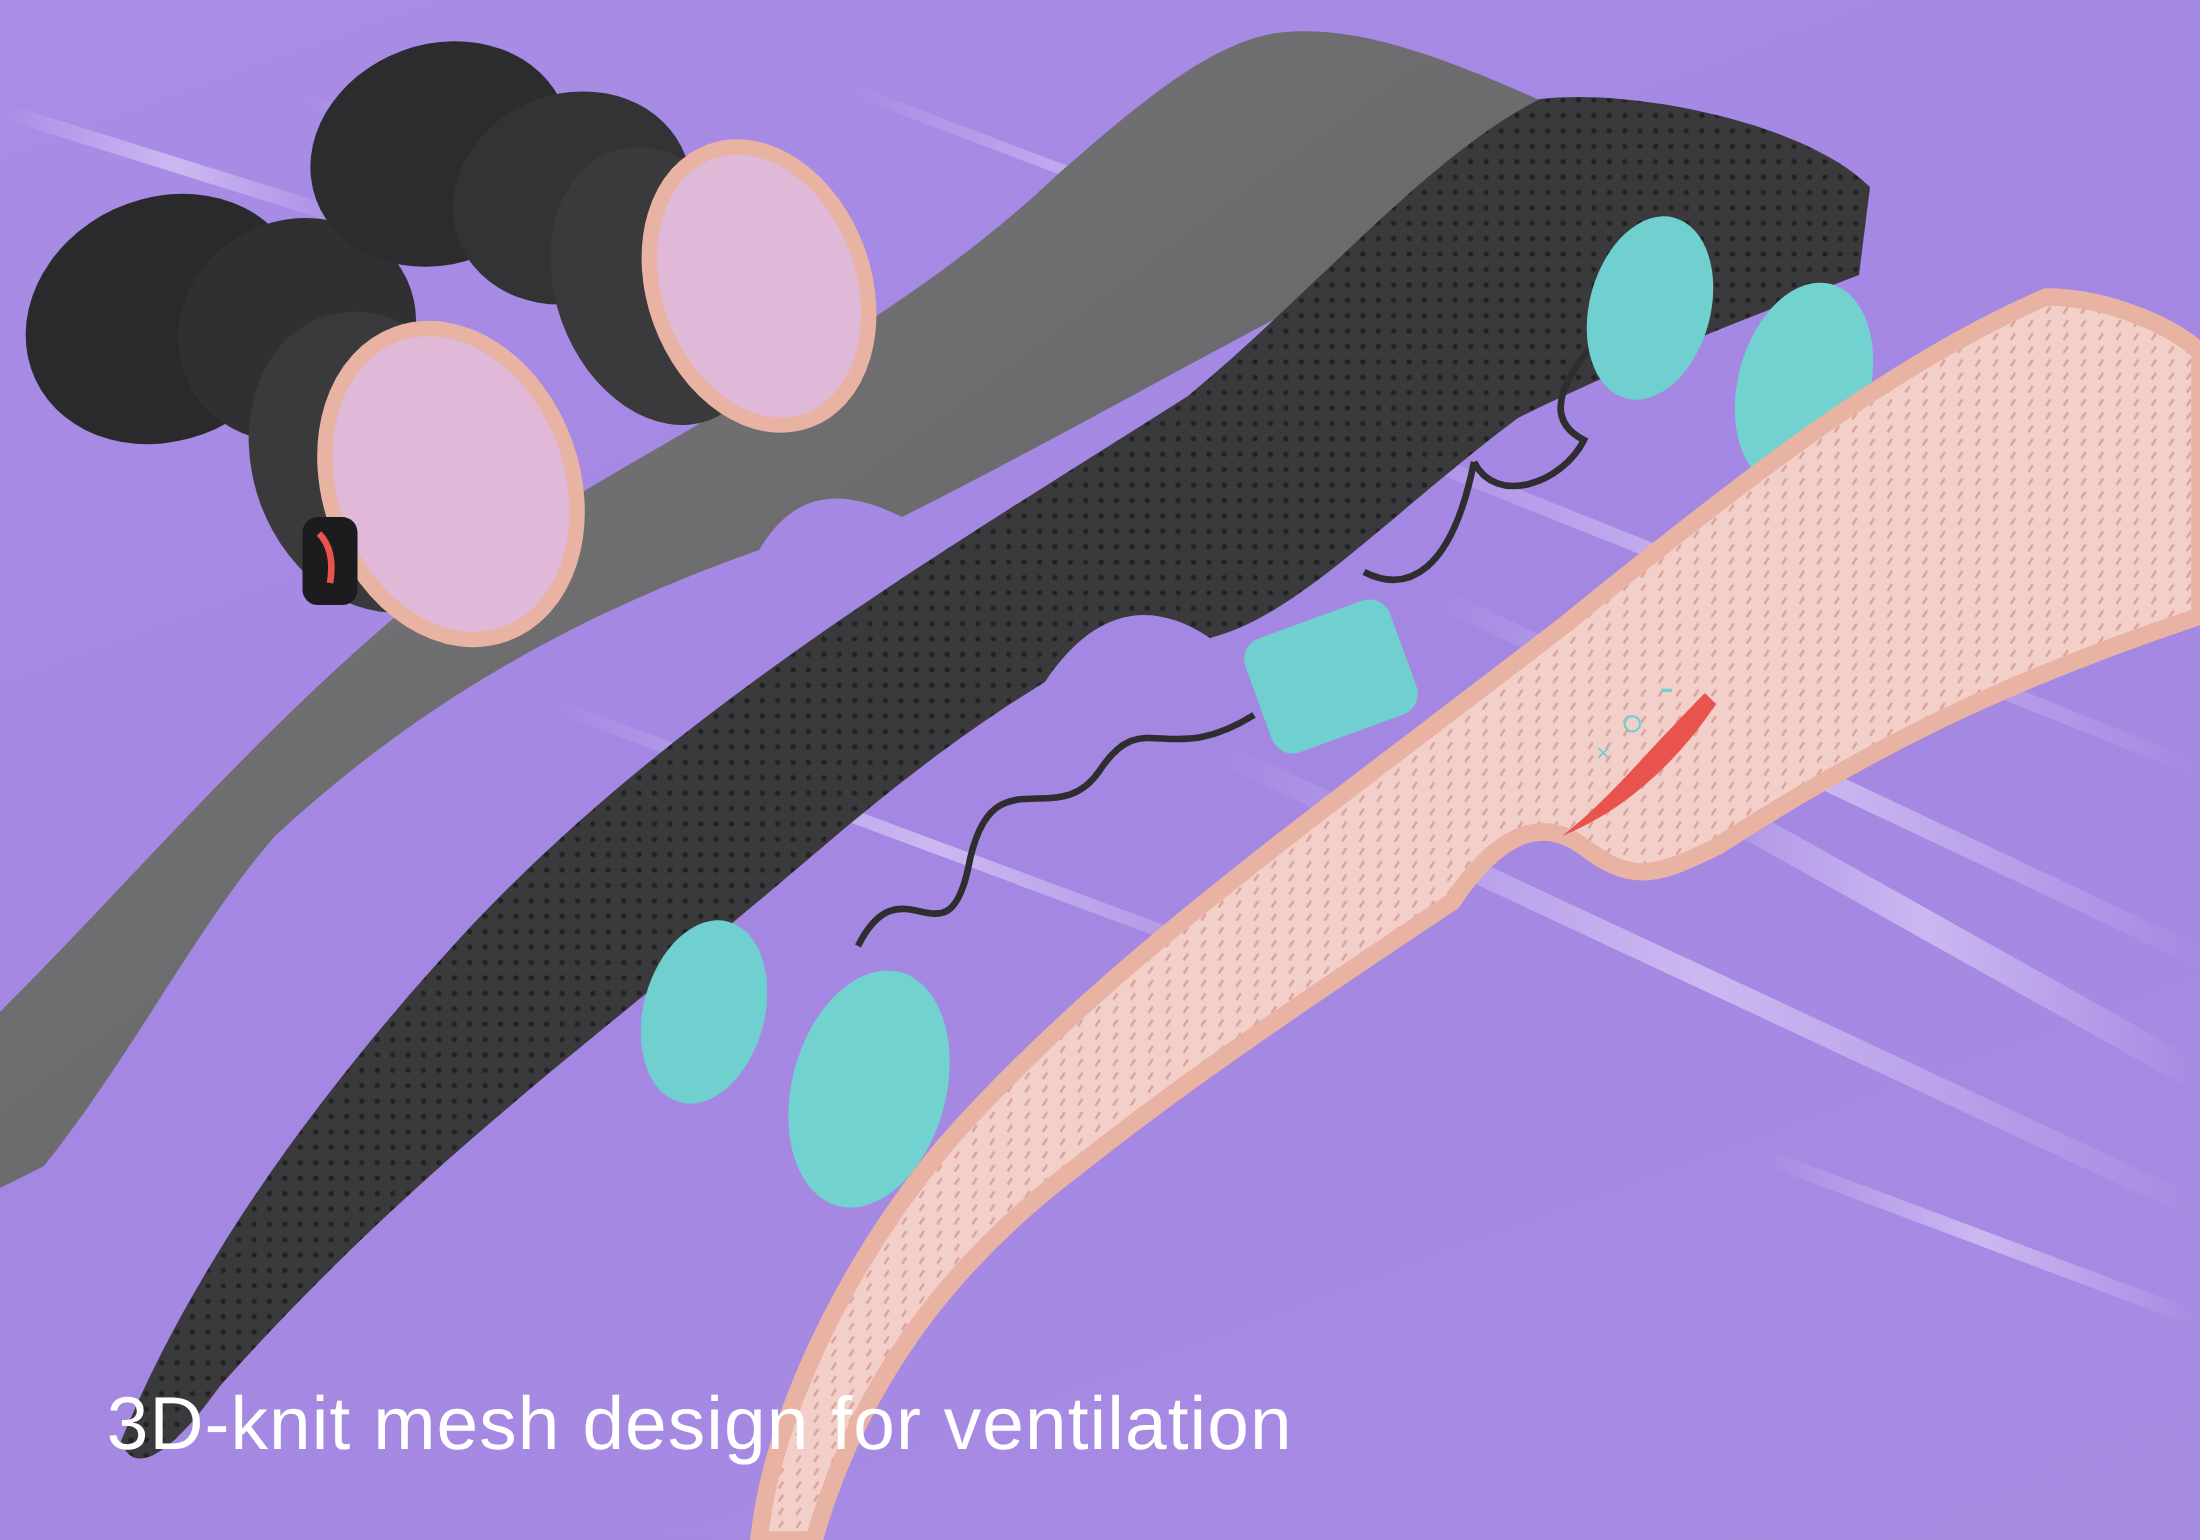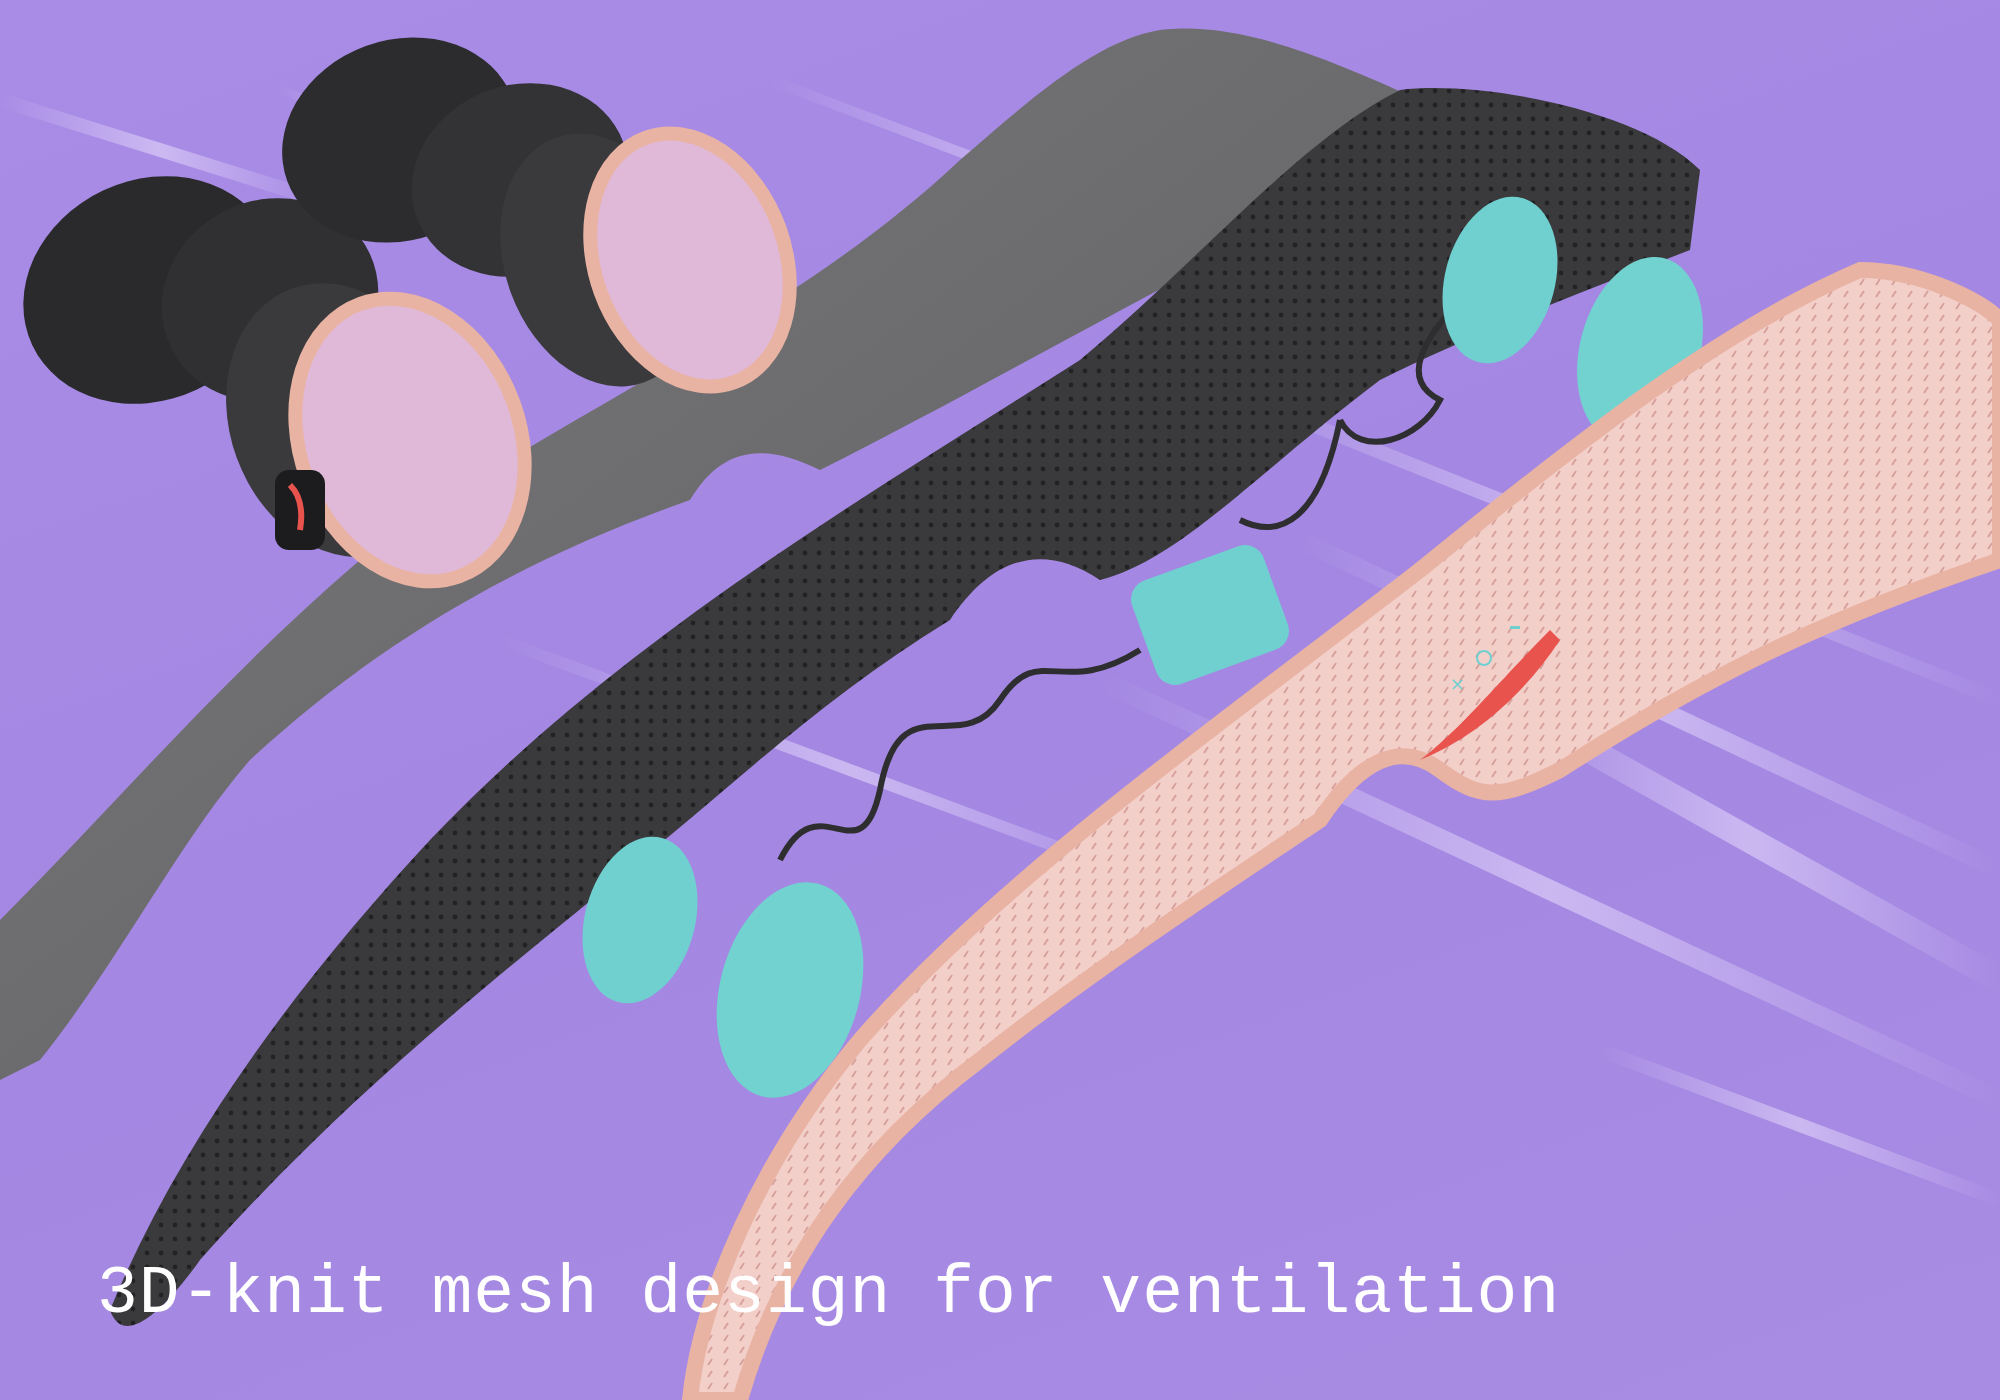--- a/index.html
+++ b/index.html
@@ -1,21 +1,21 @@
 <!DOCTYPE html>
 <html><head>
 <meta charset="utf-8">
 <style>
   html,body{margin:0;padding:0;}
   body{width:2000px;height:1400px;overflow:hidden;background:#a688e3;font-family:"Liberation Sans",sans-serif;}
   .stage{position:relative;width:2000px;height:1400px;overflow:hidden;
     background:linear-gradient(160deg,#a98ce6 0%,#a387e2 50%,#a88be3 100%);}
   svg.scene{position:absolute;left:0;top:0;}
   .caption{position:absolute;left:97px;top:1255px;color:#ffffff;font-size:68px;font-weight:400;letter-spacing:1px;white-space:nowrap;
-    font-family:Liberation Mono, monospace;}
+    font-family:Liberation Sans, sans-serif;}
 </style>
 </head>
 <body>
 
 <div class="stage">
   <svg class="scene" width="2000" height="1400" viewBox="0 0 2000 1400">
     <defs>
       <linearGradient id="streak" x1="0" y1="0" x2="1" y2="0">
         <stop offset="0" stop-color="#d8c8f6" stop-opacity="0"></stop>
         <stop offset="0.5" stop-color="#d8c8f6" stop-opacity="0.75"></stop>

